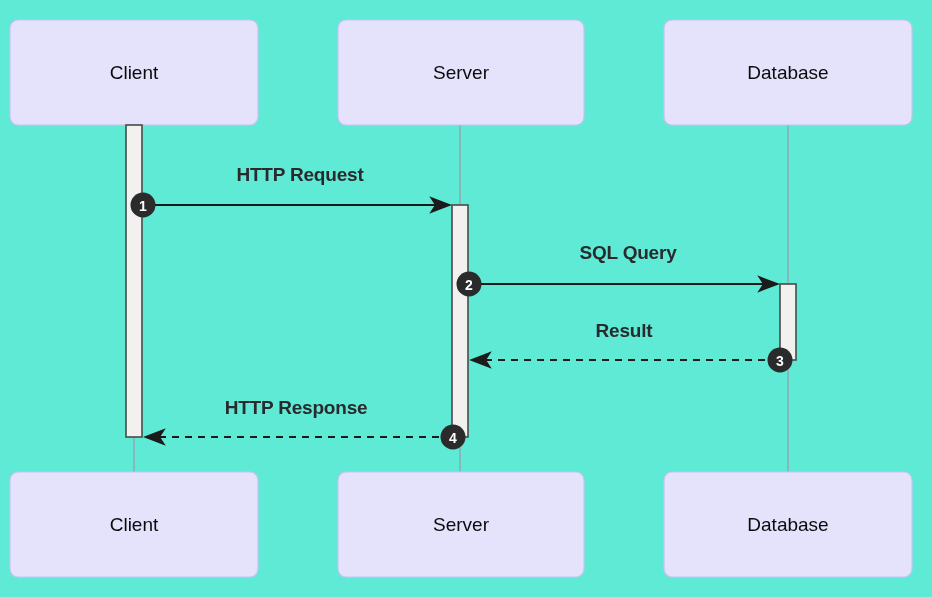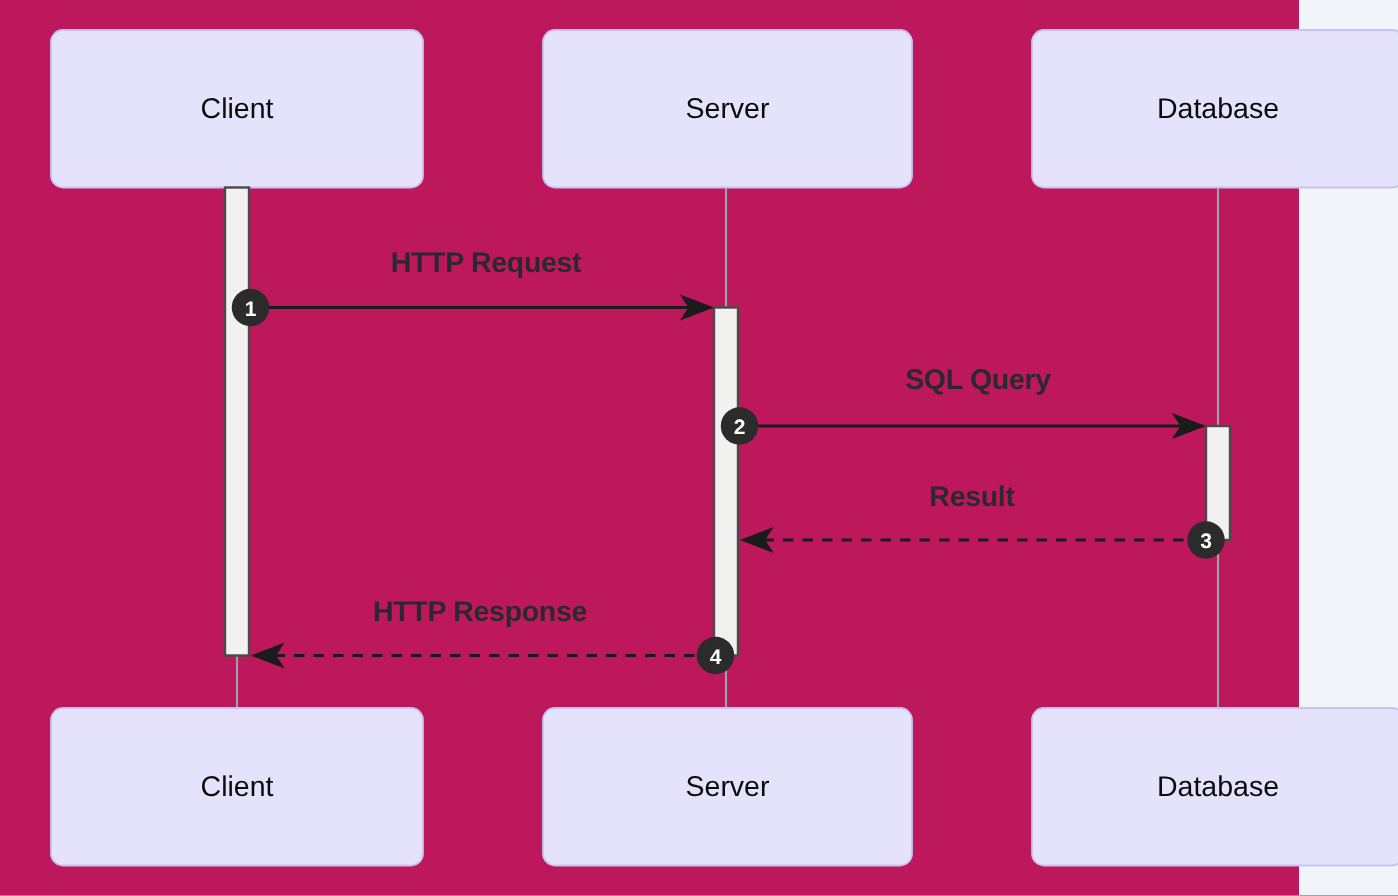--- a/index.html
+++ b/index.html
@@ -8,24 +8,23 @@
   }
   body {
     width: 932px;
     height: 597px;
     background: #f1f4f9;
     font-family: "Liberation Sans", sans-serif;
     overflow: hidden;
   }
   #diagram-root {
     position: relative;
-    width: 842px;
+    width: 932px;
     height: 597px;
-    background: #be185d;
-    padding-left: 24px;
+    background: #5eead4;
   }
   svg.seq-svg {
     display: block;
     width: 932px;
     height: 597px;
   }
   .participant-box rect {
     fill: #e5e2fb;
     stroke: #c7c2f5;
     stroke-width: 1.2;

